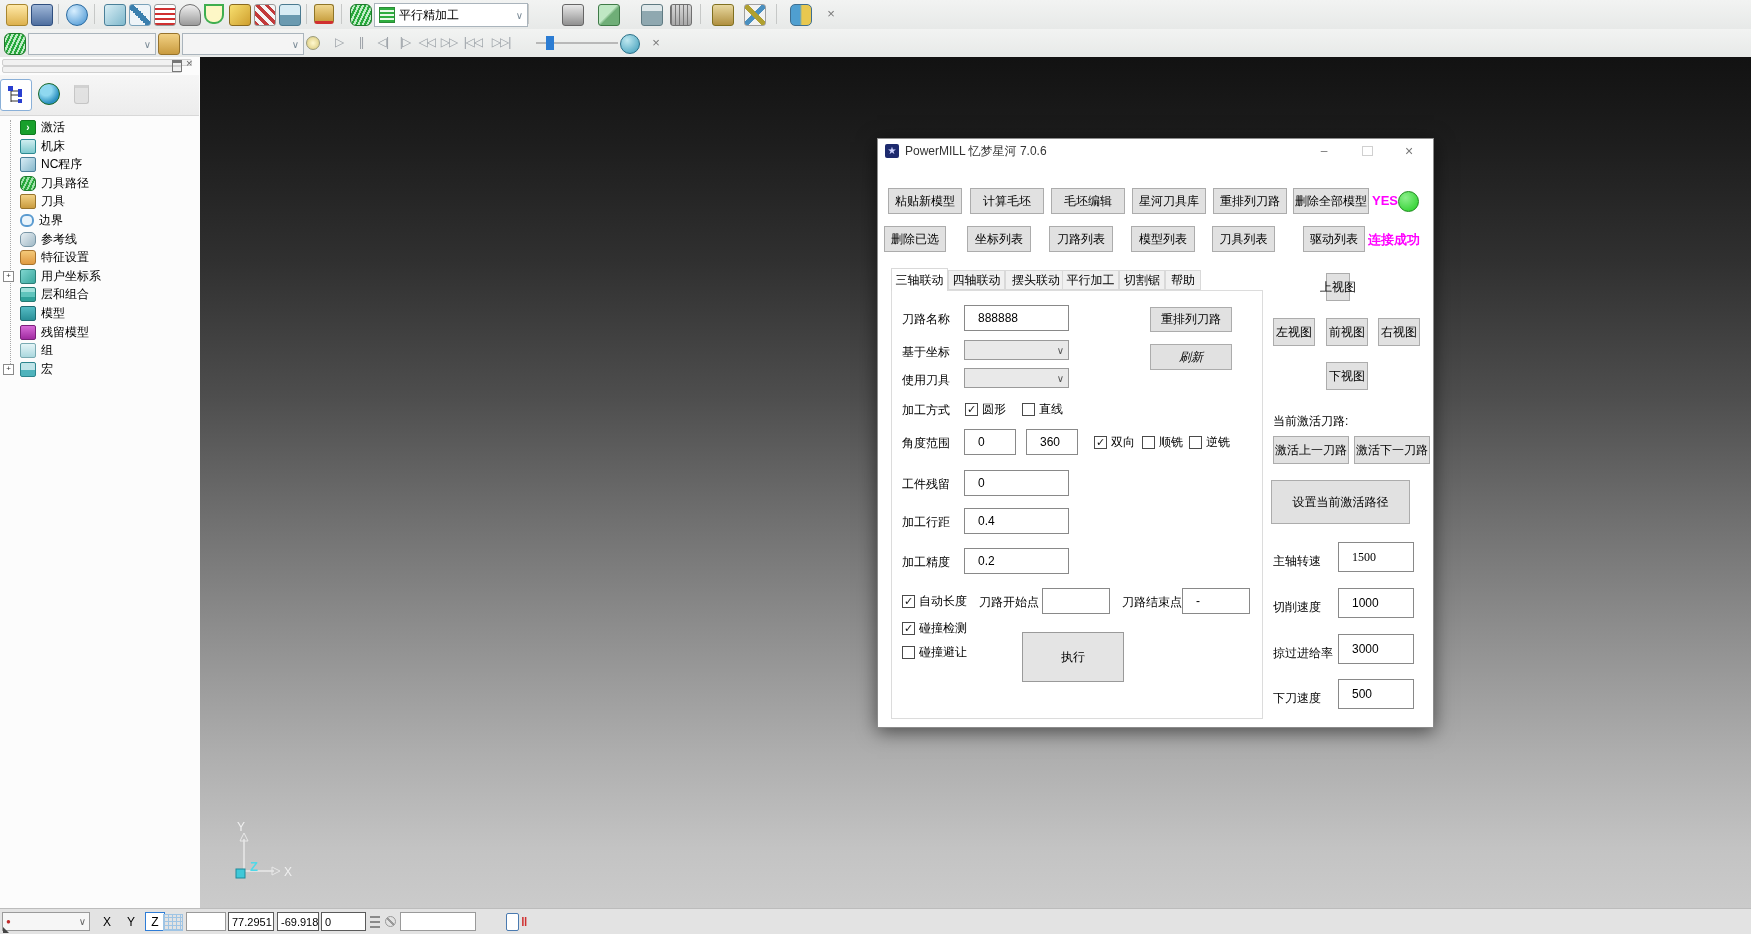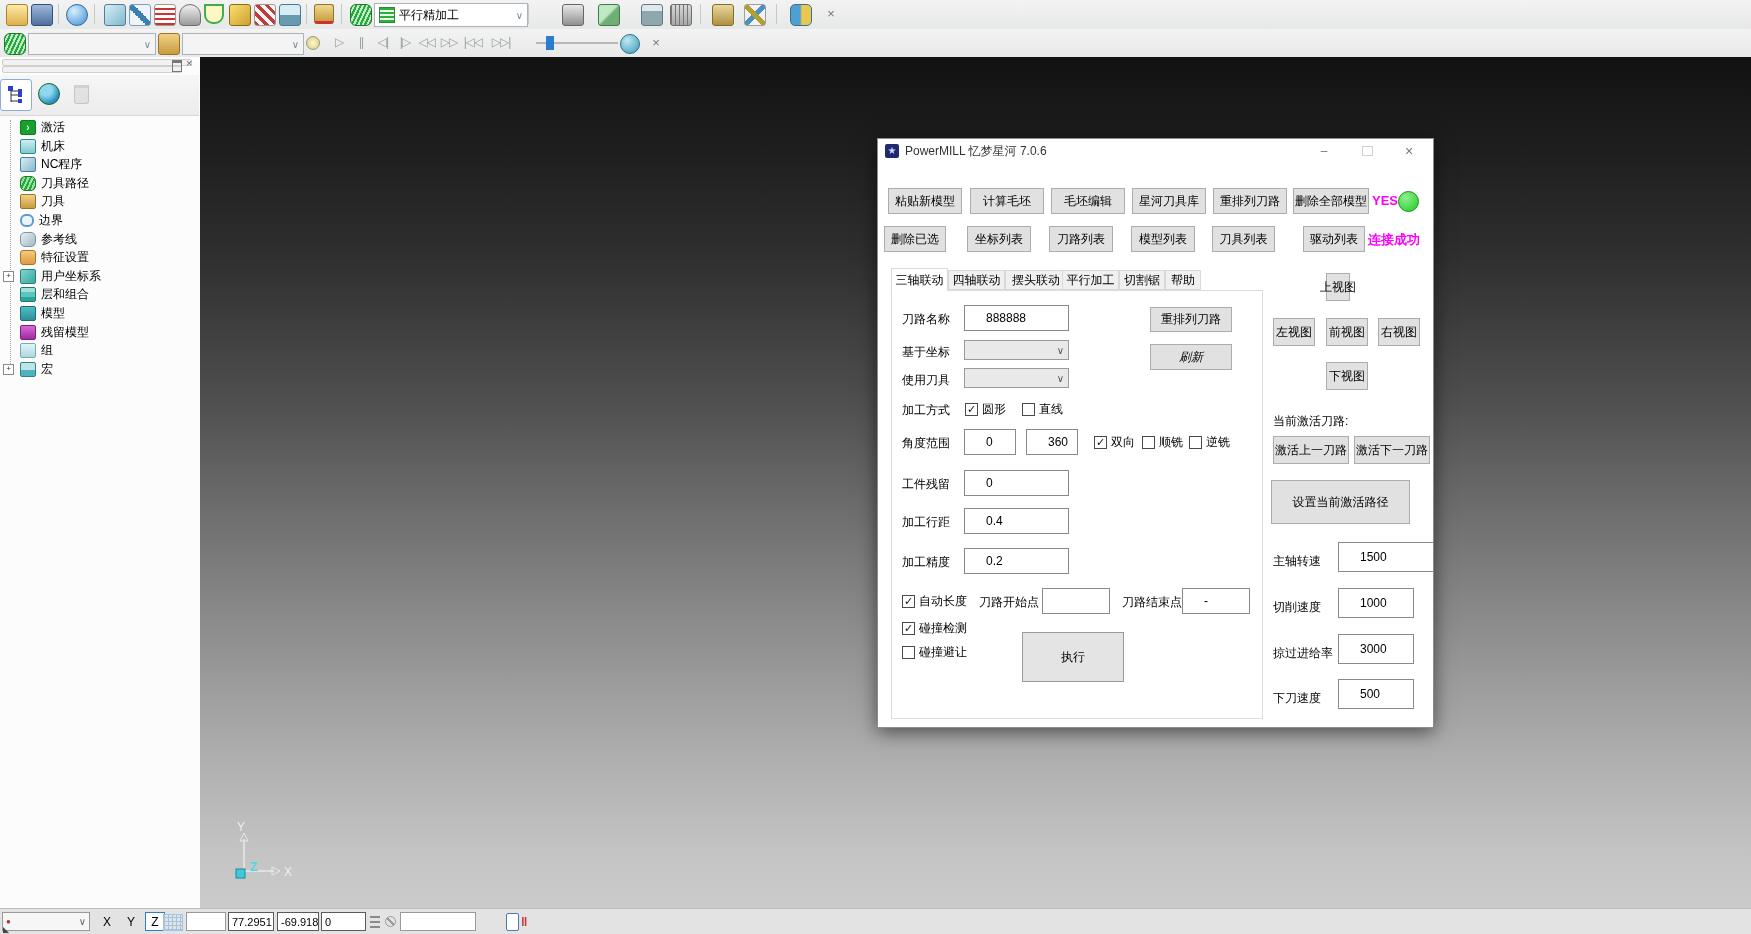--- a/index.html
+++ b/index.html
@@ -60,21 +60,21 @@
   .magenta{color:#ff00ff;font-weight:bold;font-size:13px;}
   .gdot{position:absolute;width:19px;height:19px;border-radius:50%;
         background:radial-gradient(circle at 35% 30%,#8cf08c,#22cc22);border:1px solid #1a8a1a;}
   .tab{position:absolute;top:131px;height:20px;background:#f0f0f0;border:1px solid #d9d9d9;
        font-size:12px;display:flex;align-items:center;justify-content:center;box-sizing:border-box;}
   .tab.act{top:129px;height:23px;background:#fff;border-bottom:none;z-index:3;}
   #dlg-panel{position:absolute;left:13px;top:151px;width:372px;height:429px;background:#fff;
              border:1px solid #dcdcdc;box-sizing:border-box;}
   .lbl{position:absolute;font-size:12px;color:#000;white-space:nowrap;}
   .din{position:absolute;background:#fff;border:1px solid #898989;font-size:12px;
-       display:flex;align-items:center;padding:0 21px;box-sizing:border-box;}
+       display:flex;align-items:center;padding:0 13px;box-sizing:border-box;}
   .dsel{position:absolute;background:#e9e9e9;border:1px solid #9a9a9a;display:flex;
         align-items:center;box-sizing:border-box;}
   .dsel .chev{margin-left:auto;margin-right:4px;color:#555;font-size:10px;}
   .cb{position:absolute;display:flex;align-items:center;gap:4px;font-size:12px;white-space:nowrap;}
   .cbbox{width:13px;height:13px;border:1px solid #4a4a4a;background:#fff;display:flex;
          align-items:center;justify-content:center;font-size:11px;color:#111;box-sizing:border-box;}
   
   #statusbar{position:absolute;left:0;top:908px;width:1751px;height:26px;background:#e3e3e3;
              border-top:1px solid #bcbcbc;box-sizing:border-box;}
   .sin{position:absolute;top:3px;height:19px;background:#fff;border:1px solid #5a5a5a;
@@ -362,21 +362,21 @@
     <div class="dbtn" style="left:448px;top:179px;width:42px;height:28px;">前视图</div>
     <div class="dbtn" style="left:500px;top:179px;width:42px;height:28px;">右视图</div>
     <div class="dbtn" style="left:448px;top:223px;width:42px;height:28px;">下视图</div>
 
     <span class="lbl" style="left:395px;top:274px;">当前激活刀路:</span>
     <div class="dbtn" style="left:395px;top:297px;width:76px;height:28px;">激活上一刀路</div>
     <div class="dbtn" style="left:476px;top:297px;width:76px;height:28px;">激活下一刀路</div>
     <div class="dbtn" style="left:393px;top:341px;width:139px;height:44px;">设置当前激活路径</div>
 
     <span class="lbl" style="left:395px;top:414px;">主轴转速</span>
-    <div class="din" style="left:460px;top:403px;width:96px;height:30px;">1500</div>
+    <div class="din" style="left:460px;top:403px;width:76px;height:30px;font-family:Liberation Serif, serif;">1500</div>
     <span class="lbl" style="left:395px;top:460px;">切削速度</span>
     <div class="din" style="left:460px;top:449px;width:76px;height:30px;">1000</div>
     <span class="lbl" style="left:395px;top:506px;">掠过进给率</span>
     <div class="din" style="left:460px;top:495px;width:76px;height:30px;">3000</div>
     <span class="lbl" style="left:395px;top:551px;">下刀速度</span>
     <div class="din" style="left:460px;top:540px;width:76px;height:30px;">500</div>
   </div>
 
   <div id="statusbar">
     <div class="sin" style="left:2px;width:88px;background:#f6f6f6;border-color:#9a9a9a;">

